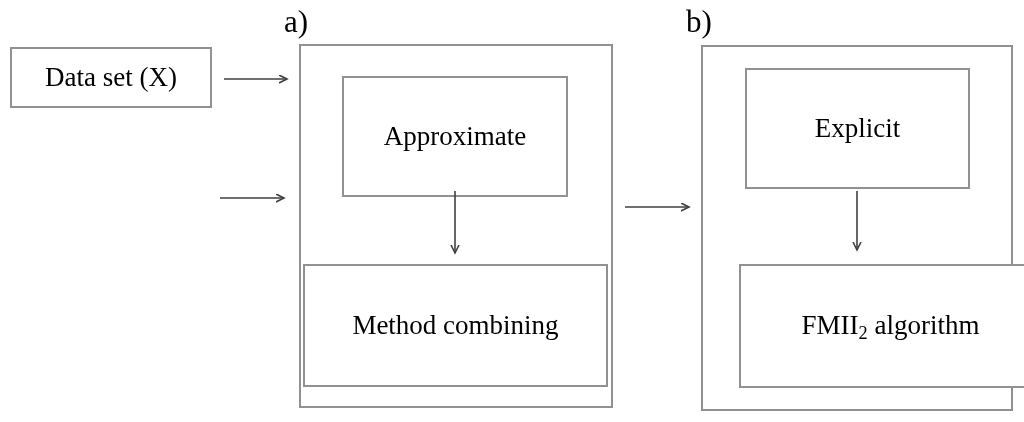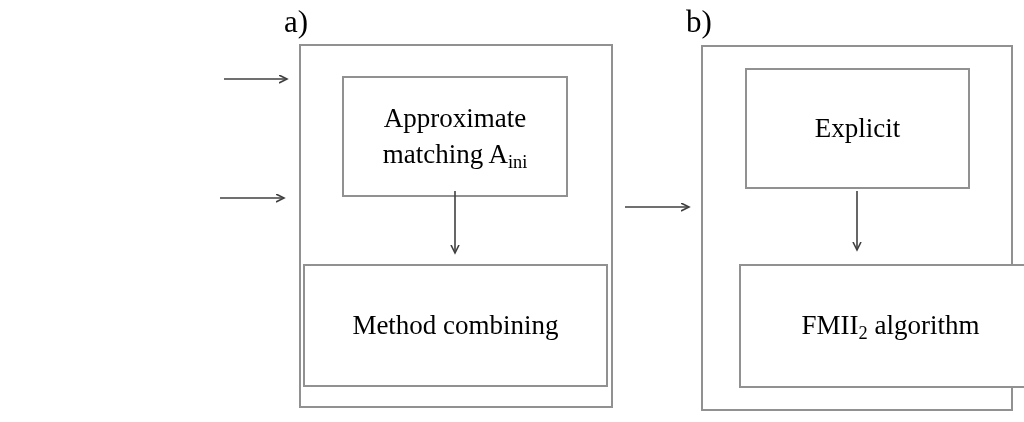--- a/index.html
+++ b/index.html
@@ -58,29 +58,29 @@
   }
 </style>
 </head>
 <body>
 
 <div class="canvas">
 
   <div class="panel-label" style="left:284px; top:6px;">a)</div>
   <div class="panel-label" style="left:686px; top:6px;">b)</div>
 
+  <div class="box" style="left:10px; top:47px; width:202px; height:61px;">
+    <span>Data set (X)</span>
+  </div>
 
 
   <div class="panel" style="left:299px; top:44px; width:314px; height:364px;"></div>
 
   <div class="box" style="left:342px; top:76px; width:226px; height:121px;">
     <div>Approximate</div>
-    <div>
-      <span>matching A</span><sub>ini</sub>
-    </div>
   </div>
 
   <div class="box" style="left:303px; top:264px; width:305px; height:123px;">
     <div>Method combining</div>
   </div>
 
   <div class="panel" style="left:701px; top:45px; width:312px; height:366px;"></div>
 
   <div class="box" style="left:745px; top:68px; width:225px; height:121px;">
     <div>Explicit</div>

